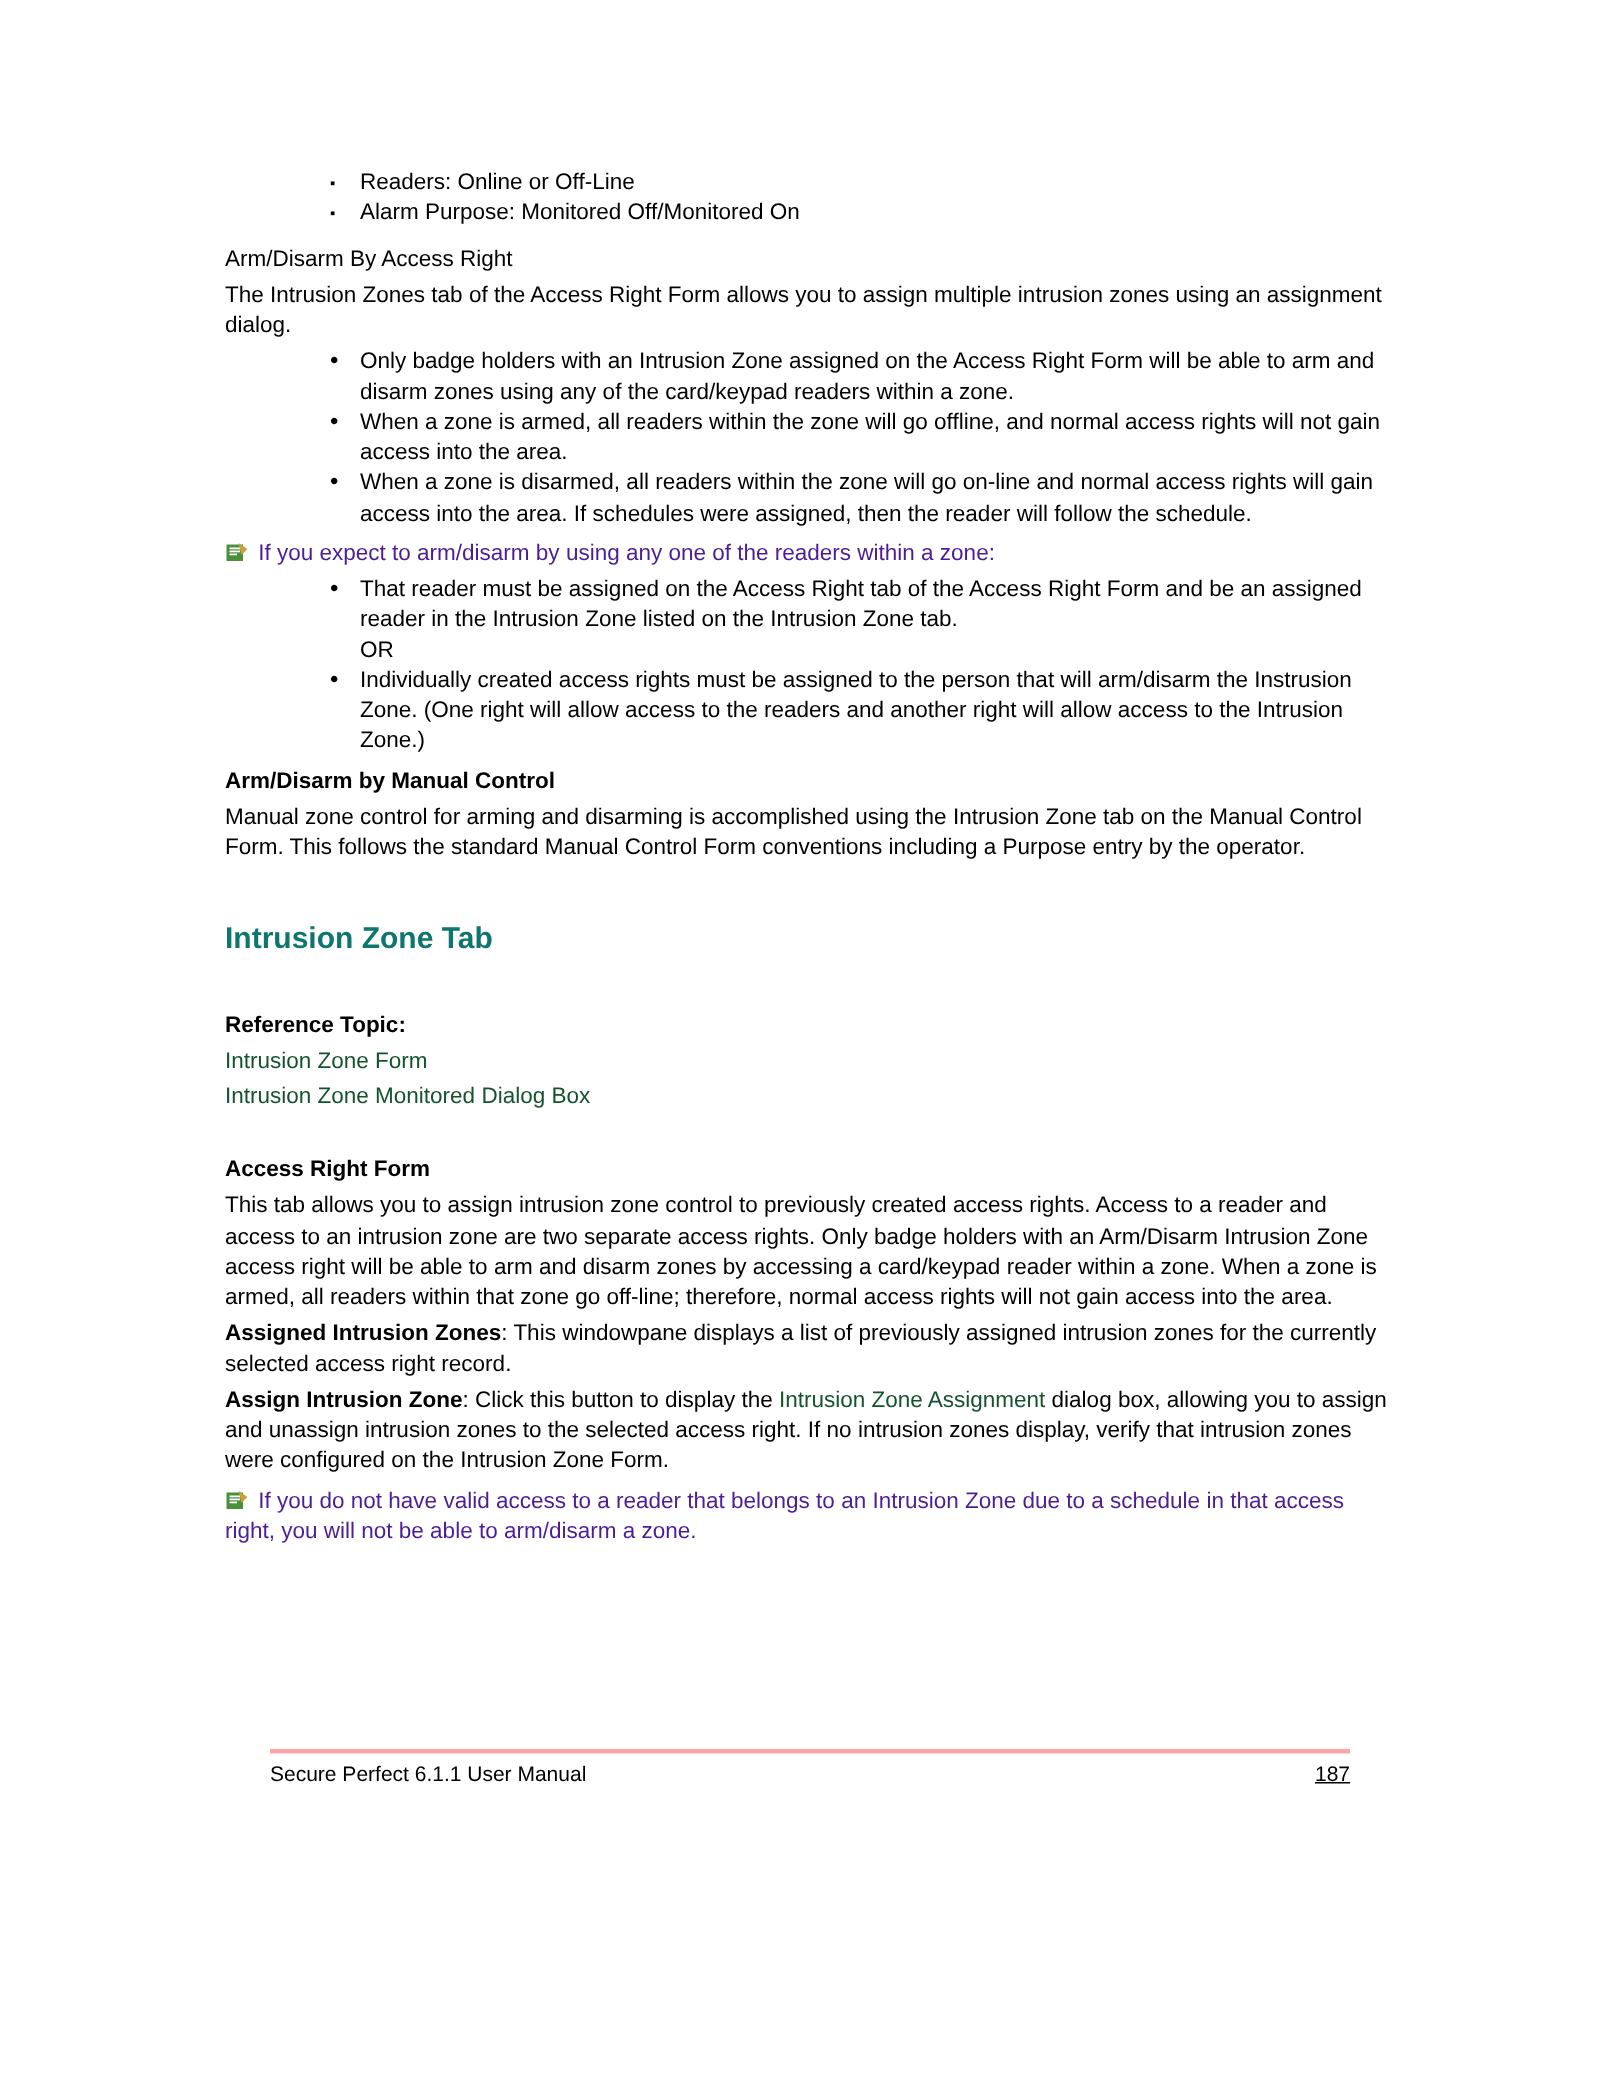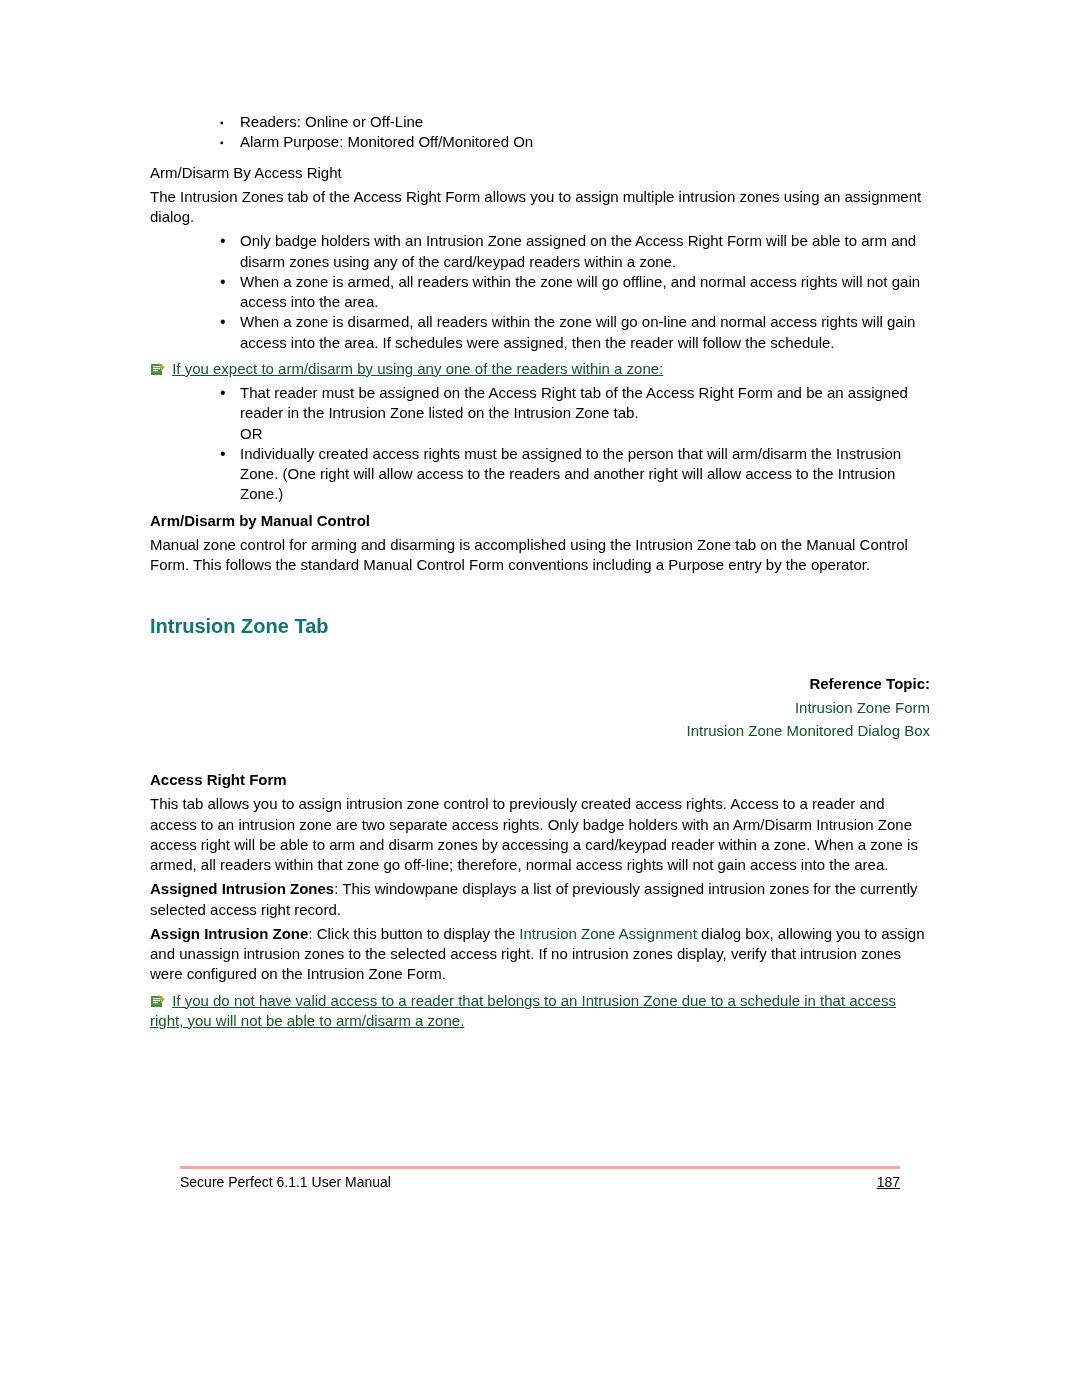--- a/index.html
+++ b/index.html
@@ -50,30 +50,29 @@
   }
   .bold { font-weight: 700; }
   .para { margin: 4px 0; }
   .note-line { margin: 6px 0 4px 0; }
   .note-icon {
     display: inline-block;
     width: 16px; height: 14px;
     vertical-align: -2px;
     margin-right: 2px;
   }
-  .blue { color: #14532d; text-decoration: underline; }
+  .blue { color: #4c1d95; }
   .green-link { color: #14532d; text-decoration: none; }
   h2.section {
     color: #0f766e;
     font-size: 20px;
     font-weight: 700;
     margin: 38px 0 2px 0;
   }
   .ref-block {
-    text-align: right;
     margin-top: 32px;
     margin-bottom: 28px;
     line-height: 1.55;
   }
   .footer {
     position: absolute;
     left: 180px;
     width: 720px;
     top: 1166px;
     border-top: 3px solid #fca5a5;

